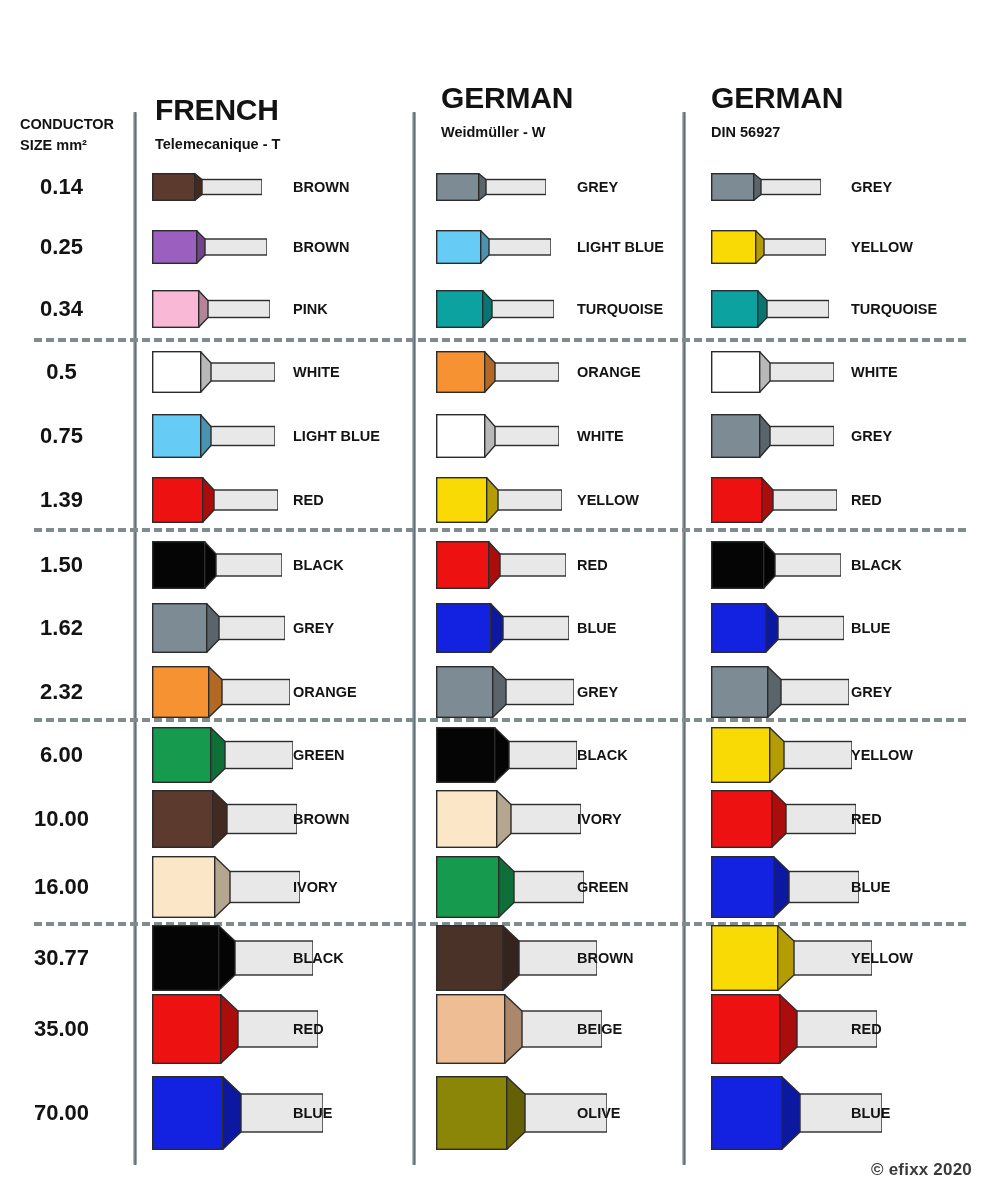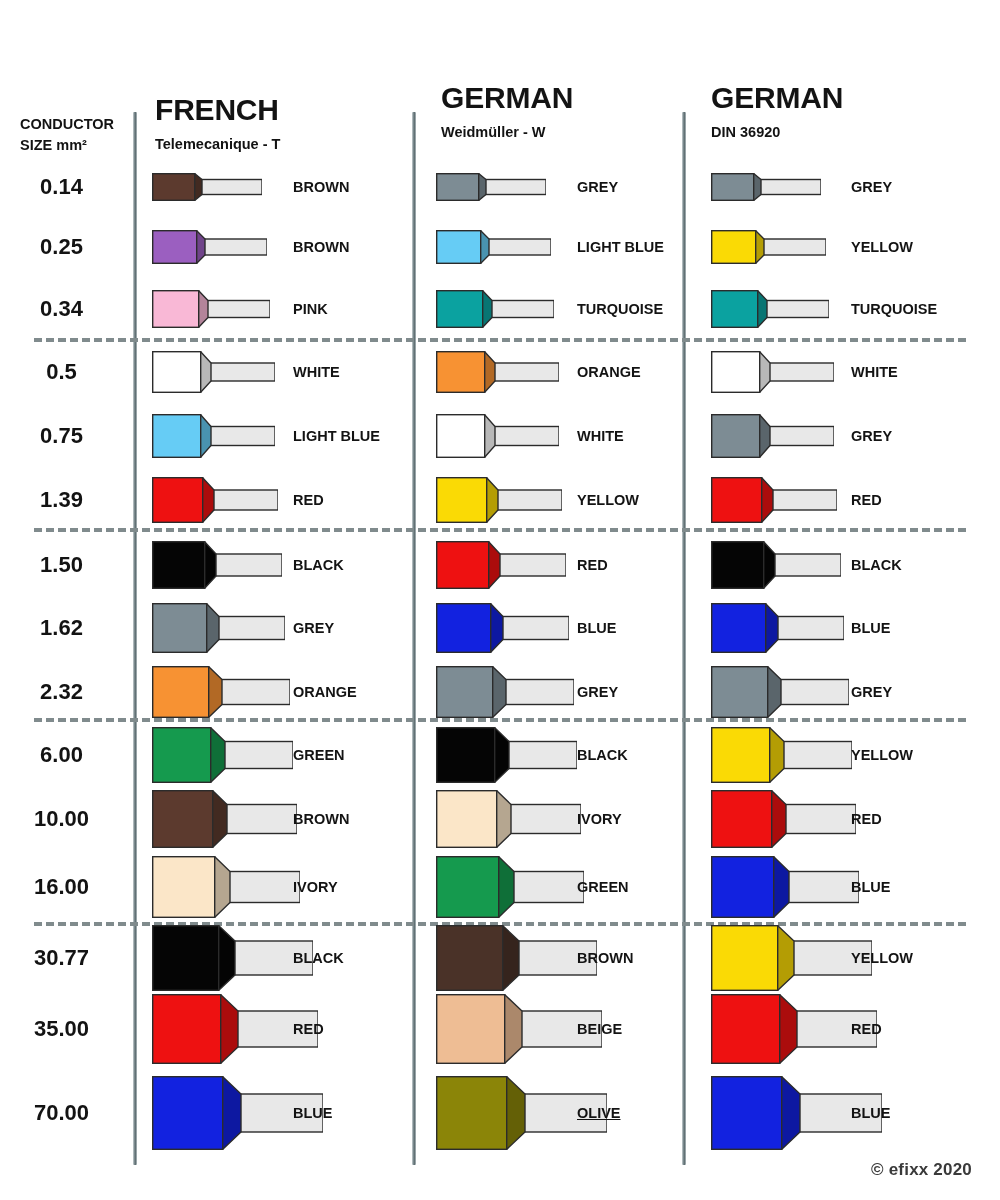--- a/index.html
+++ b/index.html
@@ -127,21 +127,21 @@
 <div class="col-head" id="head-french">
   <div class="country">FRENCH</div>
   <div class="standard">Telemecanique - T</div>
 </div>
 <div class="col-head" id="head-german1">
   <div class="country">GERMAN</div>
   <div class="standard">Weidmüller - W</div>
 </div>
 <div class="col-head" id="head-german2">
   <div class="country">GERMAN</div>
-  <div class="standard">DIN 36920</div>
+  <div class="standard">DIN 56927</div>
 </div>
 
 <div id="rows-root">
     <div class="group-sep" style="top: 338px;"></div>
     <div class="group-sep" style="top: 528px;"></div>
     <div class="group-sep" style="top: 718px;"></div>
     <div class="group-sep" style="top: 922px;"></div>
     <div class="row" style="top: 187px;">
       <div class="size-cell">0.14</div>
       <div class="ferrule-wrap" style="left: 152px;">
@@ -530,21 +530,21 @@
   </svg>
       </div>
       <div class="label" style="left: 293px;">BLUE</div>
       <div class="ferrule-wrap" style="left: 436px;">
         <svg class="ferrule" width="171" height="74" viewBox="0 0 171 74">
     <rect x="88" y="18" width="83" height="38" fill="#e8e8e8" stroke="#2b2b2b" stroke-width="1.4"></rect>
     <polygon points="70,0 89,18 89,56 70,74" fill="#646006" stroke="#2b2b2b" stroke-width="1.4"></polygon>
     <rect x="0.7" y="0.7" width="70" height="72.6" fill="#8b8508" stroke="#2b2b2b" stroke-width="1.4"></rect>
   </svg>
       </div>
-      <div class="label" style="left: 577px; text-decoration: underline;">OLIVE</div>
+      <div class="label" style="left: 577px;">OLIVE</div>
       <div class="ferrule-wrap" style="left: 711px;">
         <svg class="ferrule" width="171" height="74" viewBox="0 0 171 74">
     <rect x="88" y="18" width="83" height="38" fill="#e8e8e8" stroke="#2b2b2b" stroke-width="1.4"></rect>
     <polygon points="70,0 89,18 89,56 70,74" fill="#0d18a1" stroke="#2b2b2b" stroke-width="1.4"></polygon>
     <rect x="0.7" y="0.7" width="70" height="72.6" fill="#1222e0" stroke="#2b2b2b" stroke-width="1.4"></rect>
   </svg>
       </div>
       <div class="label" style="left: 851px;">BLUE</div>
     </div>
   </div>

